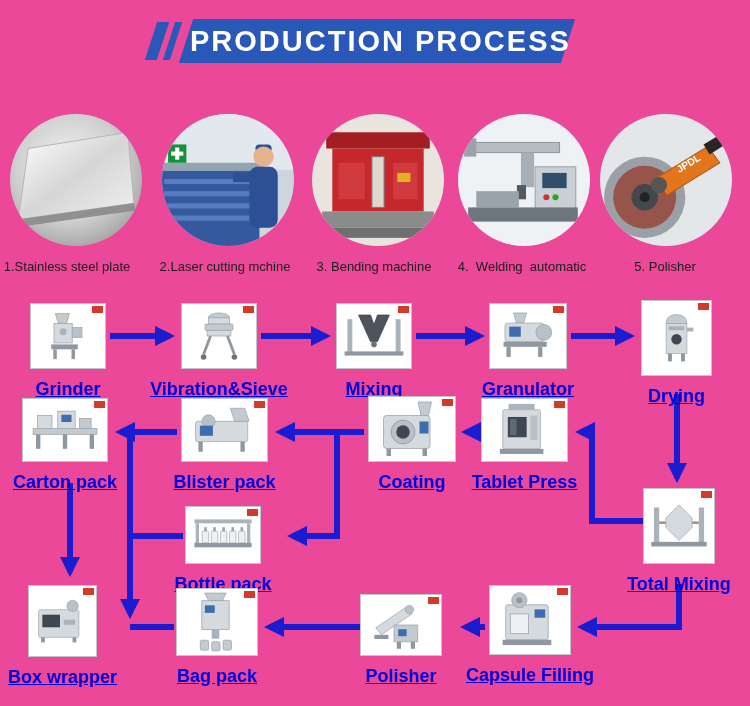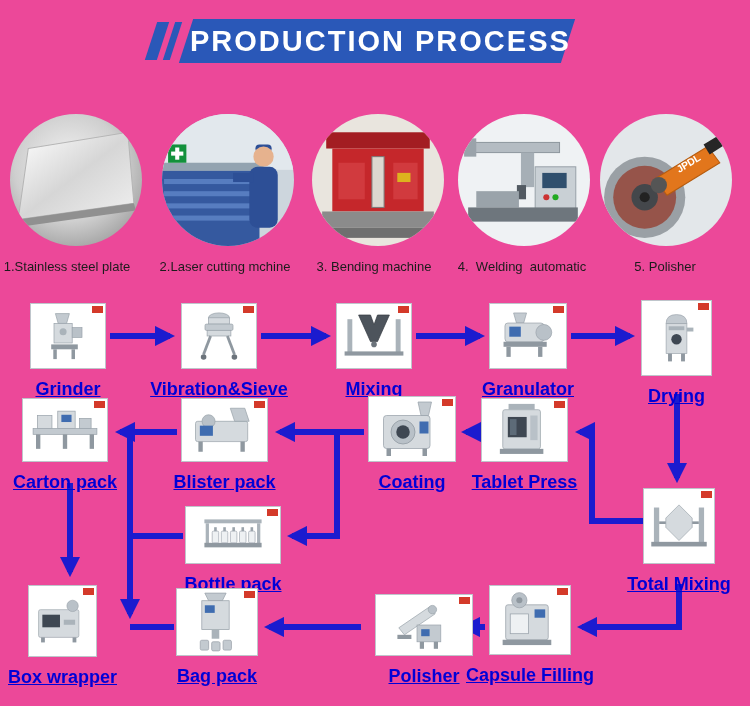--- a/index.html
+++ b/index.html
@@ -289,21 +289,21 @@
             <rect x="27" y="22" width="26" height="28" fill="#3e4752"></rect>
             <rect x="30" y="25" width="9" height="22" fill="#5d6b78"></rect>
             <rect x="58" y="20" width="10" height="34" fill="#b9c1c8"></rect>
             <rect x="16" y="66" width="60" height="7" fill="#8f98a0"></rect>
           </svg></div>
       <span class="brand"></span>
     </div>
     <a class="mlabel">Tablet Press</a>
   </div>
 
-  <div class="mwrap" style="left:185px;top:506px;width:96px">
+  <div class="mwrap" style="left:185px;top:506px;width:76px">
     <div class="mbox" style="height:58px">
       <div class="glyph"><svg viewBox="0 0 100 80" preserveAspectRatio="xMidYMid meet">
             <rect x="6" y="16" width="88" height="6" fill="#aab3ba"></rect>
             <rect x="8" y="22" width="5" height="34" fill="#aab3ba"></rect>
             <rect x="87" y="22" width="5" height="34" fill="#aab3ba"></rect>
             <rect x="6" y="52" width="88" height="7" fill="#8f98a0"></rect>
             <rect x="18" y="34" width="10" height="18" rx="2" fill="#eef1f3" stroke="#9aa3ab"></rect>
             <rect x="21" y="28" width="4" height="6" fill="#9aa3ab"></rect>
             <rect x="32" y="34" width="10" height="18" rx="2" fill="#eef1f3" stroke="#9aa3ab"></rect>
             <rect x="35" y="28" width="4" height="6" fill="#9aa3ab"></rect>
@@ -358,21 +358,21 @@
             <rect x="43" y="50" width="10" height="12" fill="#aab3ba"></rect>
             <rect x="28" y="64" width="11" height="13" rx="2" fill="#c3cad0" stroke="#9aa3ab"></rect>
             <rect x="43" y="66" width="11" height="12" rx="2" fill="#c3cad0" stroke="#9aa3ab"></rect>
             <rect x="58" y="64" width="11" height="13" rx="2" fill="#c3cad0" stroke="#9aa3ab"></rect>
           </svg></div>
       <span class="brand"></span>
     </div>
     <a class="mlabel">Bag pack</a>
   </div>
 
-  <div class="mwrap" style="left:375px;top:594px;width:98px">
+  <div class="mwrap" style="left:360px;top:594px;width:82px">
     <div class="mbox" style="height:62px">
       <div class="glyph"><svg viewBox="0 0 100 80" preserveAspectRatio="xMidYMid meet">
             <polygon points="14,44 58,14 66,24 22,54" fill="#d5dade" stroke="#9aa3ab"></polygon>
             <circle cx="62" cy="18" r="6" fill="#b9c1c8" stroke="#9aa3ab"></circle>
             <rect x="40" y="40" width="34" height="24" fill="#c3cad0" stroke="#9aa3ab"></rect>
             <rect x="46" y="46" width="12" height="10" fill="#3f6cb0"></rect>
             <rect x="12" y="54" width="20" height="6" fill="#8f98a0"></rect>
             <rect x="44" y="64" width="6" height="10" fill="#8f98a0"></rect>
             <rect x="64" y="64" width="6" height="10" fill="#8f98a0"></rect>
           </svg></div>

